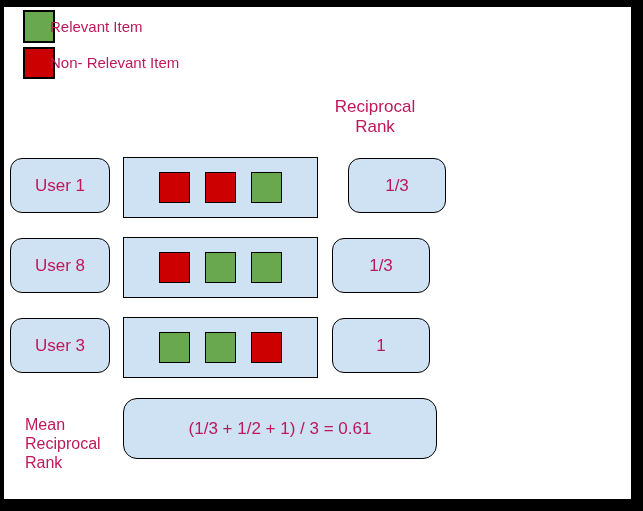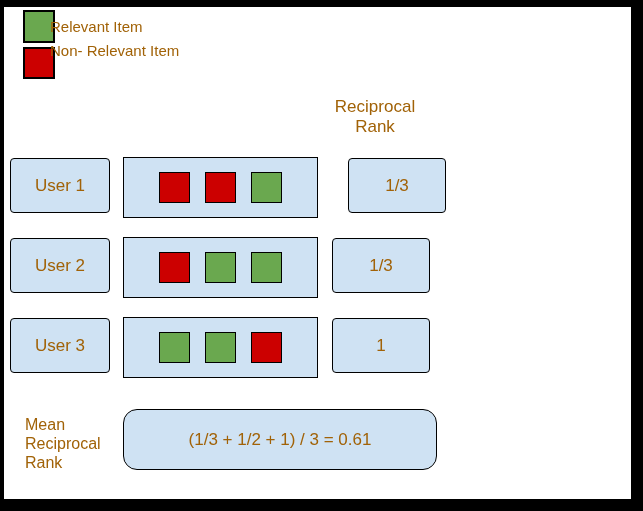--- a/index.html
+++ b/index.html
@@ -2,21 +2,21 @@
 <html><head>
 <meta charset="utf-8">
 <style>
   html, body { margin: 0; padding: 0; }
   .page {
     position: relative;
     width: 643px;
     height: 511px;
     background: #000;
     font-family: "Liberation Sans", sans-serif;
-    color: #a16207;
+    color: #be185d;
     overflow: hidden;
   }
   .canvas {
     position: absolute;
     left: 4px;
     top: 7px;
     width: 627px;
     height: 492px;
     background: #ffffff;
   }
@@ -44,21 +44,21 @@
     position: absolute;
     left: 0;
     width: 100%;
     height: 61px;
   }
   .user-box, .rr-box {
     position: absolute;
     top: 1px;
     height: 55px;
     border: 1.5px solid #000;
-    border-radius: 4px;
+    border-radius: 12px;
     box-sizing: border-box;
     display: flex;
     align-items: center;
     justify-content: center;
     font-size: 17px;
   }
   .user-box { left: 6px; width: 100px; }
   .rr-box { left: 328px; width: 98px; }
   .items-box {
     position: absolute;
@@ -82,21 +82,21 @@
   .footer-label {
     position: absolute;
     text-align: left;
     font-size: 16px;
     line-height: 19px;
   }
   .footer-label span { display: block; }
   .formula-box {
     position: absolute;
     left: 119px;
-    top: 402px;
+    top: 391px;
     width: 314px;
     height: 61px;
     border: 1.5px solid #000;
     border-radius: 14px;
     box-sizing: border-box;
     display: flex;
     align-items: center;
     justify-content: center;
     font-size: 17px;
   }
@@ -104,21 +104,21 @@
 </head>
 <body>
 
 <div class="page">
   <div class="canvas">
 
     <div class="swatch" style="left: 19px; top: 3px; height: 33px; background: rgb(106, 168, 79);"></div>
     <div class="legend-label" style="left:46px; top:10px">Relevant Item</div>
 
     <div class="swatch" style="left: 19px; top: 40px; height: 32px; background: rgb(204, 0, 0);"></div>
-    <div class="legend-label" style="left:46px; top:34px">Non- Relevant Item</div>
+    <div class="legend-label" style="left:46px; top:46px">Non- Relevant Item</div>
 
     <div class="header" style="left:311px; top:90px; width:120px">
       <span>Reciprocal</span>
       <span>Rank</span>
     </div>
 
     <div class="row" style="top:150px">
       <div class="user-box" style="background: rgb(207, 226, 243);">
         <span>User 1</span>
       </div>
@@ -127,21 +127,21 @@
         <div class="sq" style="background: rgb(204, 0, 0);"></div>
         <div class="sq" style="background: rgb(106, 168, 79);"></div>
       </div>
       <div class="rr-box" style="background: rgb(207, 226, 243); margin-left: 16px;">
         <span>1/3</span>
       </div>
     </div>
 
     <div class="row" style="top:230px">
       <div class="user-box" style="background: rgb(207, 226, 243);">
-        <span>User 2</span>
+        <span>User 8</span>
       </div>
       <div class="items-box" style="background: rgb(207, 226, 243);">
         <div class="sq" style="background: rgb(204, 0, 0);"></div>
         <div class="sq" style="background: rgb(106, 168, 79);"></div>
         <div class="sq" style="background: rgb(106, 168, 79);"></div>
       </div>
       <div class="rr-box" style="background: rgb(207, 226, 243);">
         <span>1/3</span>
       </div>
     </div>

